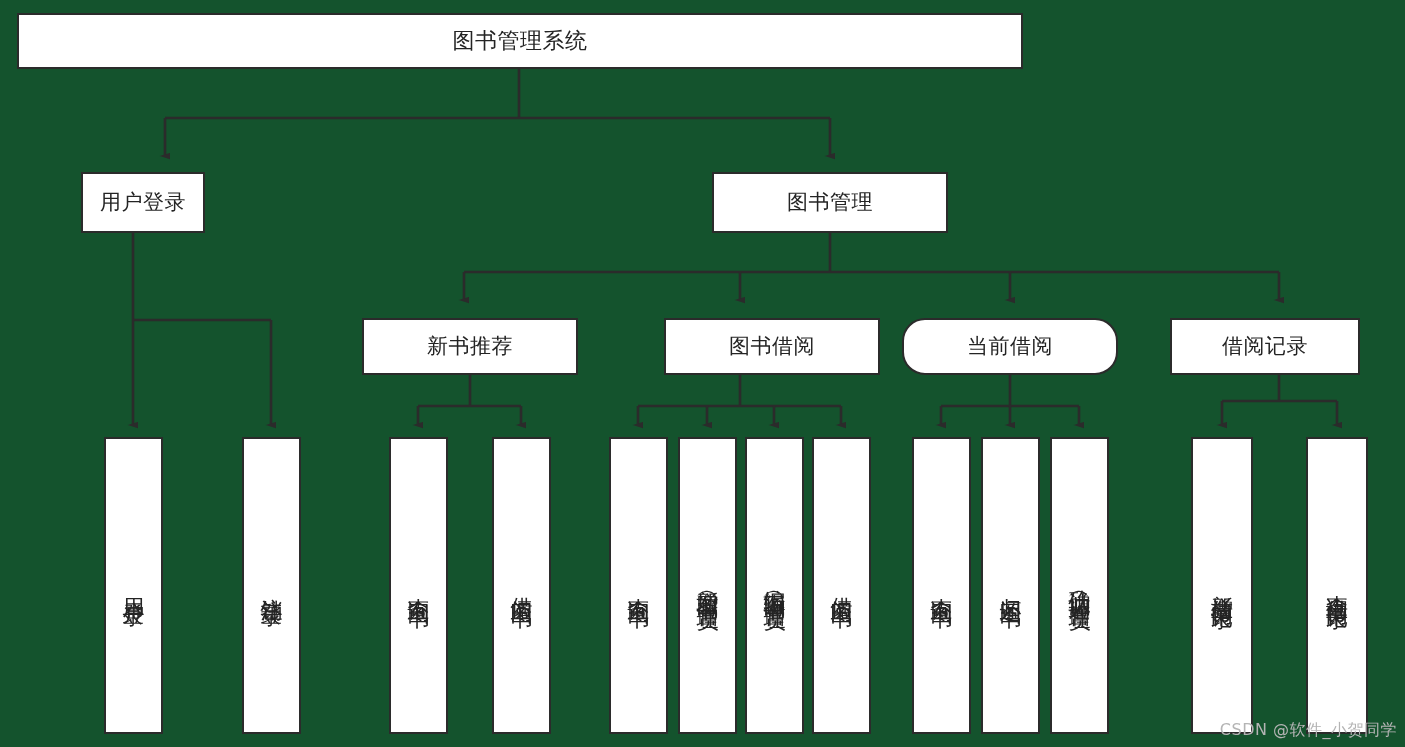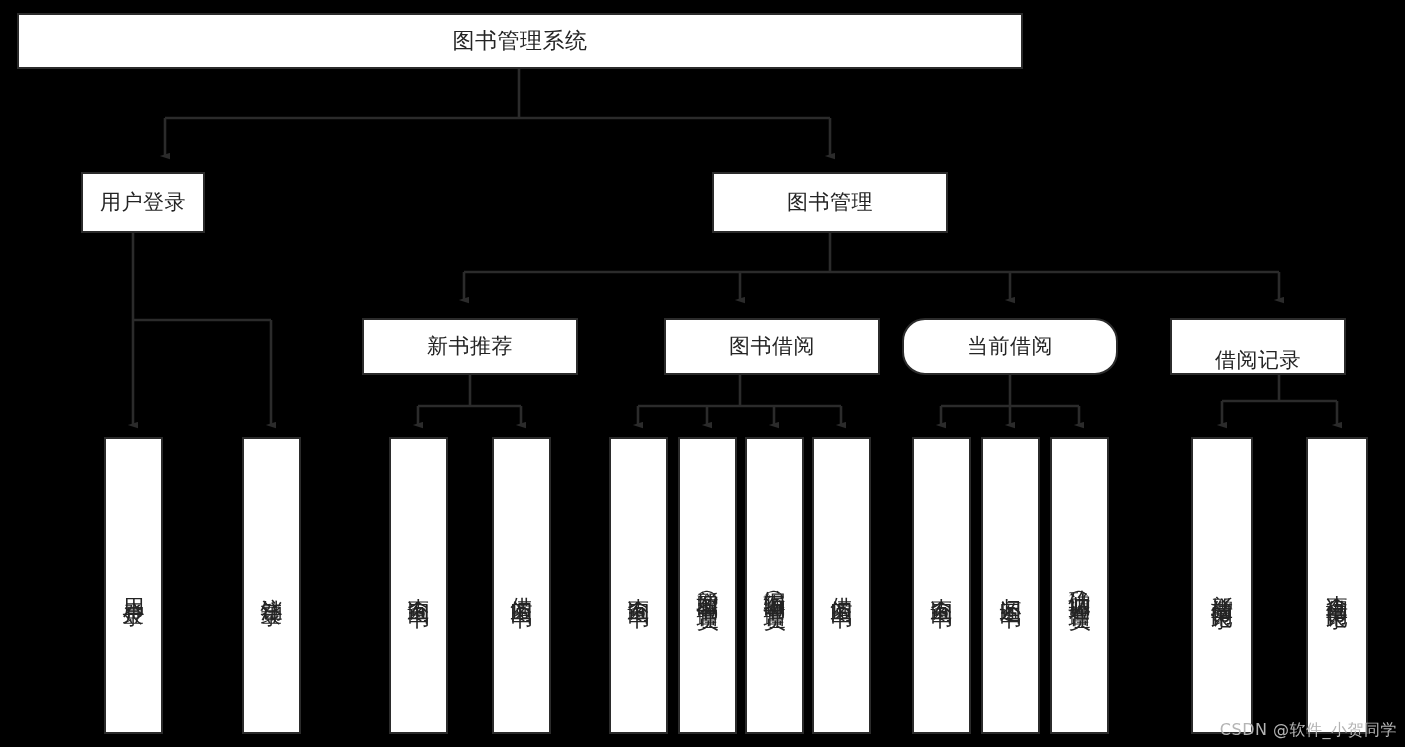--- a/index.html
+++ b/index.html
@@ -9,21 +9,21 @@
     background: #ffffff;
   }
   body {
     font-family: "DejaVu Sans", "Liberation Sans", sans-serif;
     color: #1a1a1a;
   }
   #diagram-canvas {
     position: relative;
     width: 1405px;
     height: 747px;
-    background: #000000;
+    background: #14532d;
     overflow: hidden;
   }
   #edge-layer {
     position: absolute;
     left: 0;
     top: 0;
     width: 1405px;
     height: 747px;
     pointer-events: none;
   }
@@ -150,21 +150,21 @@
   </div>
 
   <div class="node horiz" style="left:664px; top:318px; width:216px; height:57px;">
     <span class="node-label">图书借阅</span>
   </div>
 
   <div class="node horiz" style="left:902px; top:318px; width:216px; height:57px;border-radius:23px;">
     <span class="node-label">当前借阅</span>
   </div>
 
-  <div class="node horiz" style="left:1170px; top:318px; width:176px; height:57px;align-items:flex-end;">
+  <div class="node horiz" style="left:1170px; top:318px; width:190px; height:57px;">
     <span class="node-label">借阅记录</span>
   </div>
 
   <div class="node vert" style="left:104px; top:437px; width:59px; height:297px;">
     <span class="node-label">用户登录</span>
   </div>
 
   <div class="node vert" style="left:242px; top:437px; width:59px; height:297px;">
     <span class="node-label">注销登录</span>
   </div>

